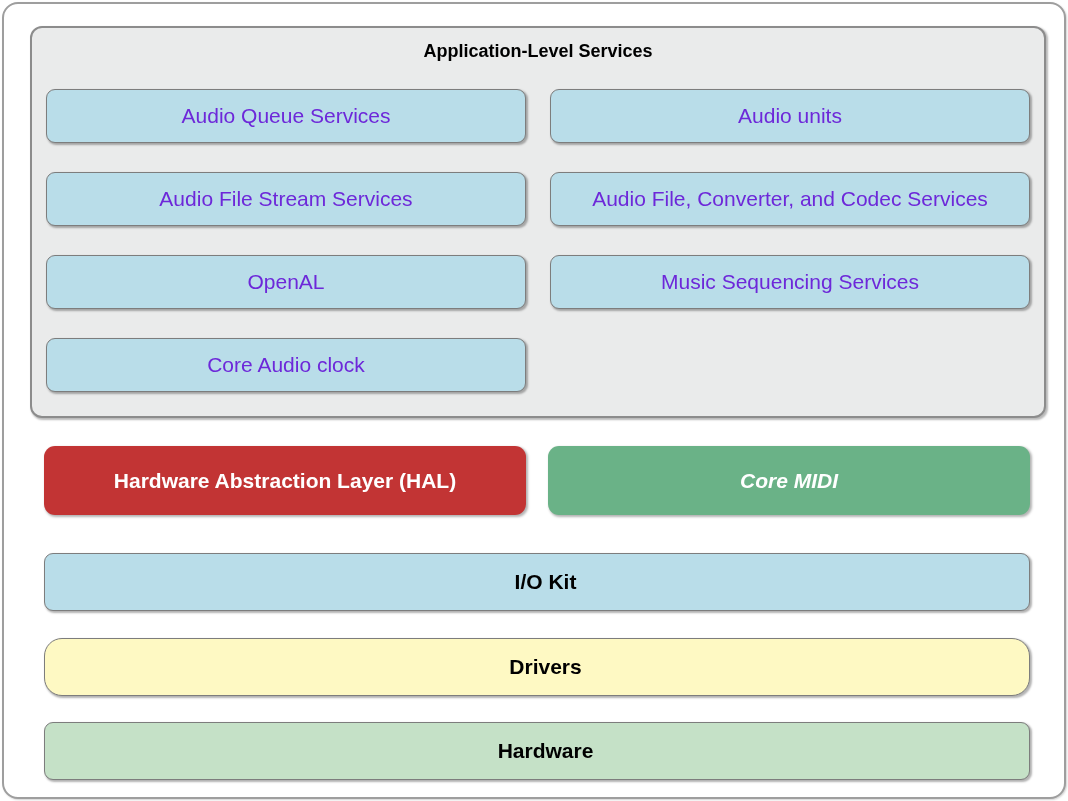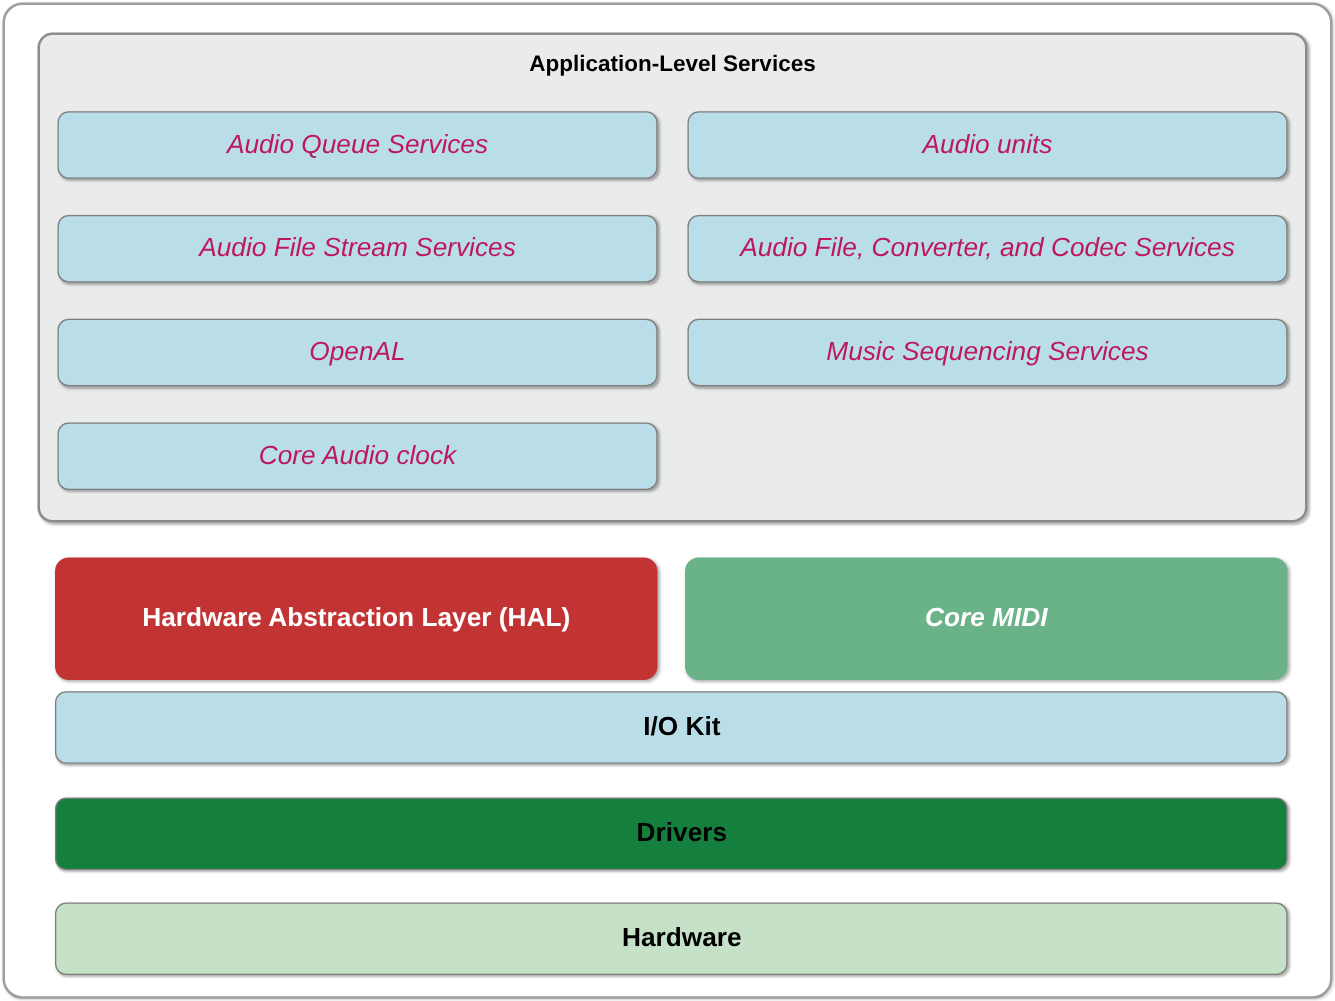--- a/index.html
+++ b/index.html
@@ -57,35 +57,34 @@
   .service-box {
     height: 54px;
     background: #b9dde9;
     border: 1.5px solid #7d7d7d;
     border-radius: 9px;
     box-shadow: 1.5px 1.5px 2px rgba(0,0,0,0.3);
     display: flex;
     align-items: center;
     justify-content: center;
     font-size: 21px;
-    color: #be185d;
+    color: #6d28d9;
     box-sizing: border-box;
-    font-style: italic;
   }
   
   .mid-row {
     position: absolute;
     left: 40px; top: 442px;
     width: 986px;
     display: grid;
     grid-template-columns: 1fr 1fr;
     column-gap: 22px;
   }
   .solid-box {
-    height: 98px;
+    height: 69px;
     border: none;
     border-radius: 11px;
     box-shadow: 1.5px 1.5px 2.5px rgba(0,0,0,0.3);
     display: flex;
     align-items: center;
     justify-content: center;
     font-size: 21px;
     font-weight: bold;
     color: #ffffff;
   }
@@ -103,21 +102,21 @@
     display: flex;
     align-items: center;
     justify-content: center;
     font-size: 21px;
     font-weight: bold;
     color: #000000;
     box-sizing: border-box;
     padding-left: 17px;
   }
   .io-kit-box   { top: 549px; background: #b9dde9; }
-  .drivers-box  { top: 634px; background: #15803d; }
+  .drivers-box  { top: 634px; background: #fef9c3; border-radius: 18px; }
   .hardware-box { top: 718px; background: #c5e1c7; }
 </style>
 </head>
 <body>
 
 <div class="canvas">
   <div class="outer-frame">
 
     <div class="app-panel">
       <div class="app-title">Application-Level Services</div>

